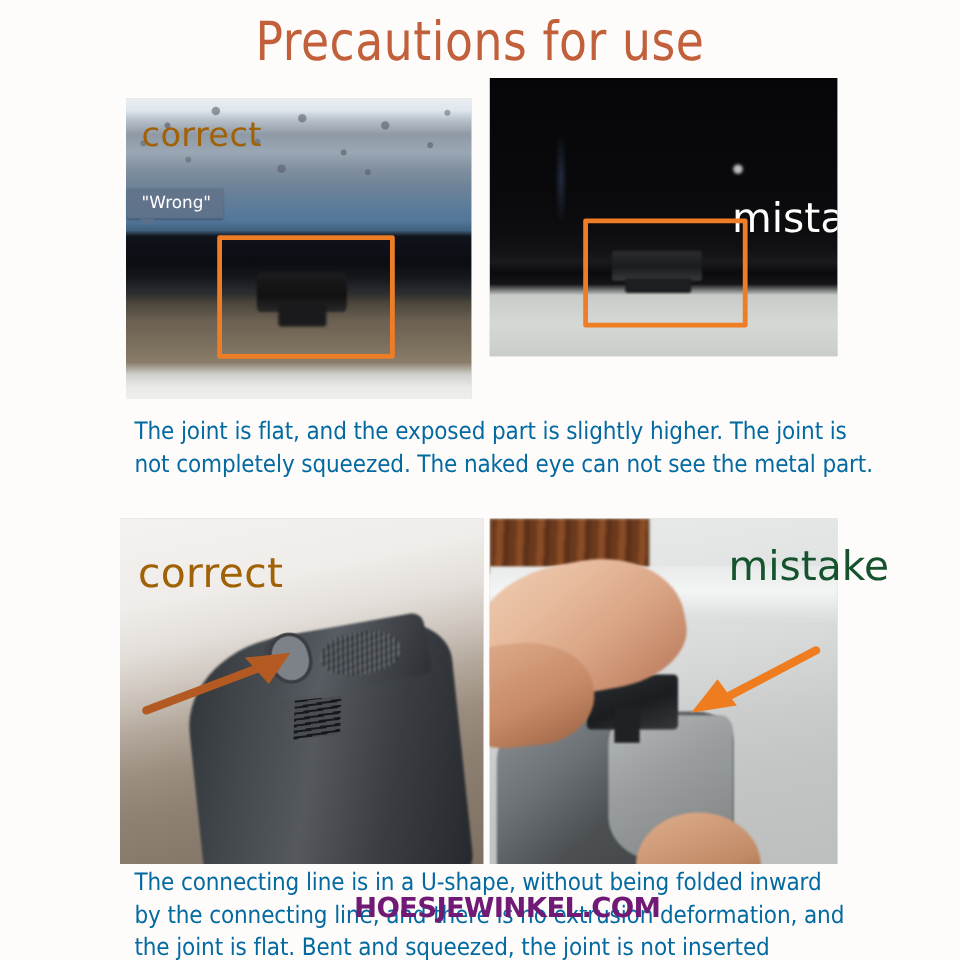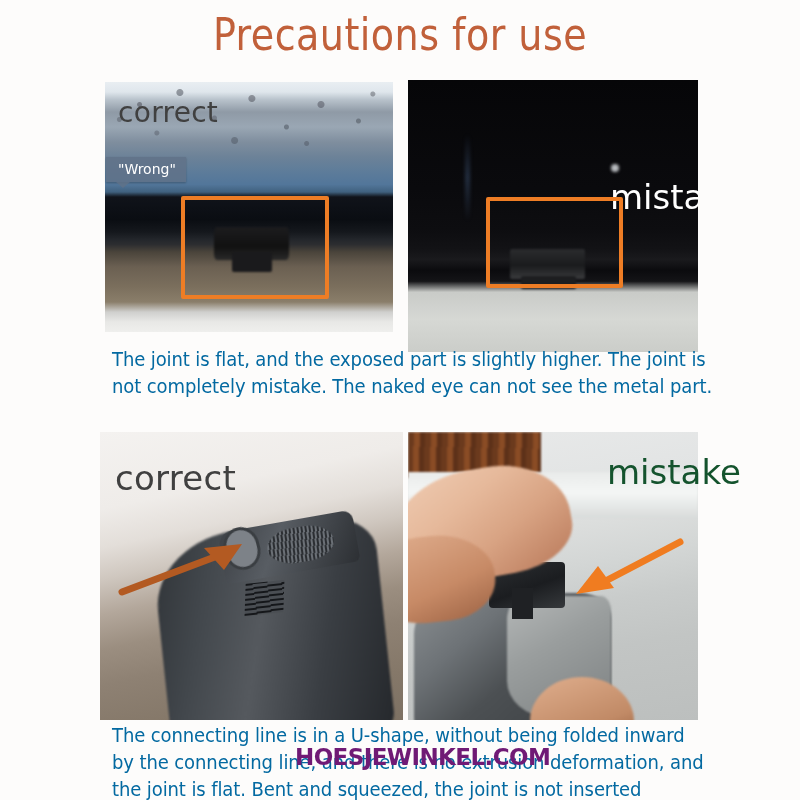--- a/index.html
+++ b/index.html
@@ -336,21 +336,21 @@
     height: 11%;
     background: #1f2124;
     filter: blur(0.7px);
   }
 
   
   .label-correct {
     position: absolute;
     font-family: "DejaVu Sans", sans-serif;
     font-size: 28px;
-    color: #404040;
+    color: #a16207;
     letter-spacing: 0.3px;
     white-space: nowrap;
   }
   .label-correct.big { font-size: 34px; }
   .label-mistake-white {
     position: absolute;
     font-family: "DejaVu Sans", sans-serif;
     font-size: 34px;
     color: #ffffff;
     white-space: nowrap;
@@ -430,35 +430,35 @@
       <div class="p1-bg"></div>
       <div class="p1-speckle"></div>
       <div class="p1-port"></div>
       <div class="p1-port2"></div>
     </div>
   </div>
   <div class="label-correct" style="left:118px; top:96px;">correct</div>
   <div class="wrong-badge" style="left:106px; top:157px;">"Wrong"</div>
   <div class="hl-rect" style="left:181px; top:196px; width:148px; height:103px;"></div>
 
-  <div class="panel" style="left:408px; top:80px; width:290px; height:272px;">
+  <div class="panel" style="left:408px; top:65px; width:290px; height:232px;">
     <div class="photo">
       <div class="p2-bg"></div>
       <div class="p2-glow"></div>
       <div class="p2-dot"></div>
       <div class="p2-plug"></div>
       <div class="p2-plug2"></div>
     </div>
     <div class="label-mistake-white" style="left:202px; top:97px;">mista</div>
     <div class="hl-rect" style="left:78px; top:117px; width:137px; height:91px;"></div>
   </div>
 
   <div class="caption" style="left:112px; top:346px;">
     <span class="caption-line">The joint is flat, and the exposed part is slightly higher. The joint is</span>
-    <span class="caption-line">not completely mistake. The naked eye can not see the metal part.</span>
+    <span class="caption-line">not completely squeezed. The naked eye can not see the metal part.</span>
   </div>
 
   <div class="panel" style="left:100px; top:432px; width:303px; height:288px;">
     <div class="photo">
       <div class="p3-bg"></div>
       <div class="p3-body"></div>
       <div class="p3-top"></div>
       <div class="p3-wheel"></div>
       <div class="p3-ring"></div>
       <div class="p3-vent"></div>

